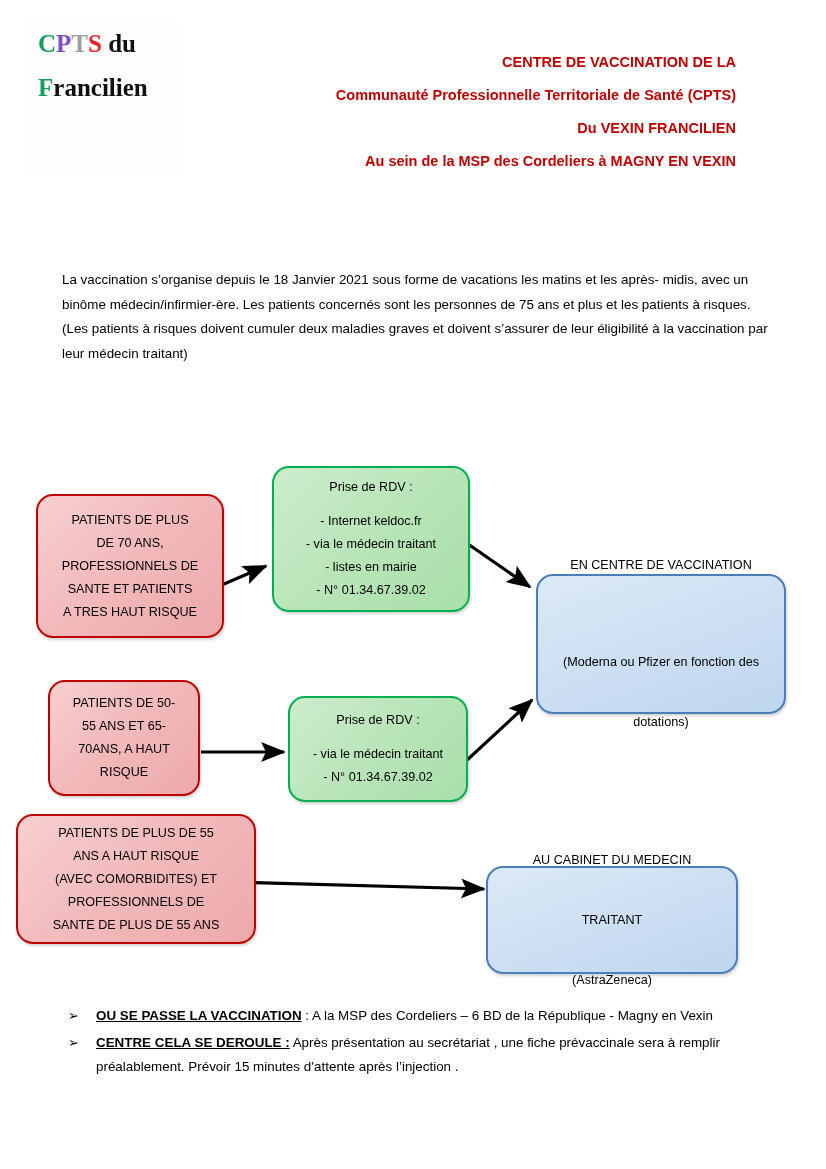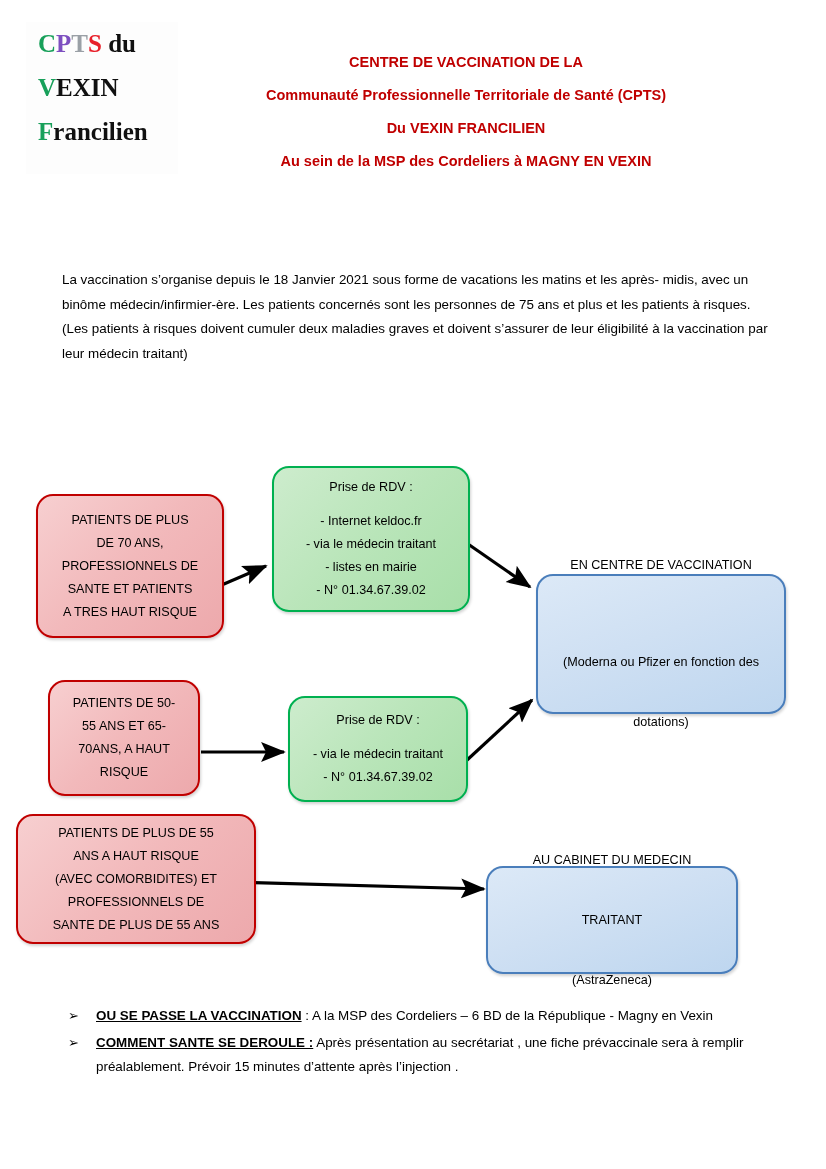--- a/index.html
+++ b/index.html
@@ -38,21 +38,21 @@
   .c-gray   { color: #9aa0a6; }
   .c-red    { color: #e8202a; }
   .c-black  { color: #101010; }
 
   
   #header {
     position: absolute;
     left: 196px;
     top: 46px;
     width: 540px;
-    text-align: center;
+    text-align: right;
     color: #c00000;
     font-weight: bold;
     font-size: 14.5px;
     line-height: 33px;
   }
   #header .hline { white-space: nowrap; }
 
   
   #intro {
     position: absolute;
@@ -147,23 +147,20 @@
     font-weight: bold;
     text-decoration: underline;
   }
 </style>
 </head>
 <body>
 
 <div id="logo">
   <div class="ln">
     <span class="c-green">C</span><span class="c-purple">P</span><span class="c-gray">T</span><span class="c-red">S</span><span class="c-black"> du</span>
-  </div>
-  <div class="ln">
-    <span class="c-green">V</span><span class="c-black">EXIN</span>
   </div>
   <div class="ln">
     <span class="c-green">F</span><span class="c-black">rancilien</span>
   </div>
 </div>
 
 <div id="header">
   <div class="hline">CENTRE DE VACCINATION DE LA</div>
   <div class="hline">Communauté Professionnelle Territoriale de Santé (CPTS)</div>
   <div class="hline">Du  VEXIN FRANCILIEN</div>
@@ -241,15 +238,15 @@
   <span class="l">(AstraZeneca)</span>
 </div>
 
 <div id="bullets">
   <div class="bullet-row">
     <span class="bullet-glyph">➢</span>
     <span class="bullet-text"><span class="hdr">OU SE PASSE LA VACCINATION</span><span> : A la MSP des Cordeliers – 6 BD de la République - Magny en Vexin</span></span>
   </div>
   <div class="bullet-row">
     <span class="bullet-glyph">➢</span>
-    <span class="bullet-text"><span class="hdr">COMMENT SANTE SE DEROULE :</span><span> Après présentation au secrétariat , une fiche prévaccinale sera à remplir préalablement. Prévoir 15 minutes d’attente après l’injection .</span></span>
+    <span class="bullet-text"><span class="hdr">CENTRE CELA SE DEROULE :</span><span> Après présentation au secrétariat , une fiche prévaccinale sera à remplir préalablement. Prévoir 15 minutes d’attente après l’injection .</span></span>
   </div>
 </div>
 
 </body></html>

